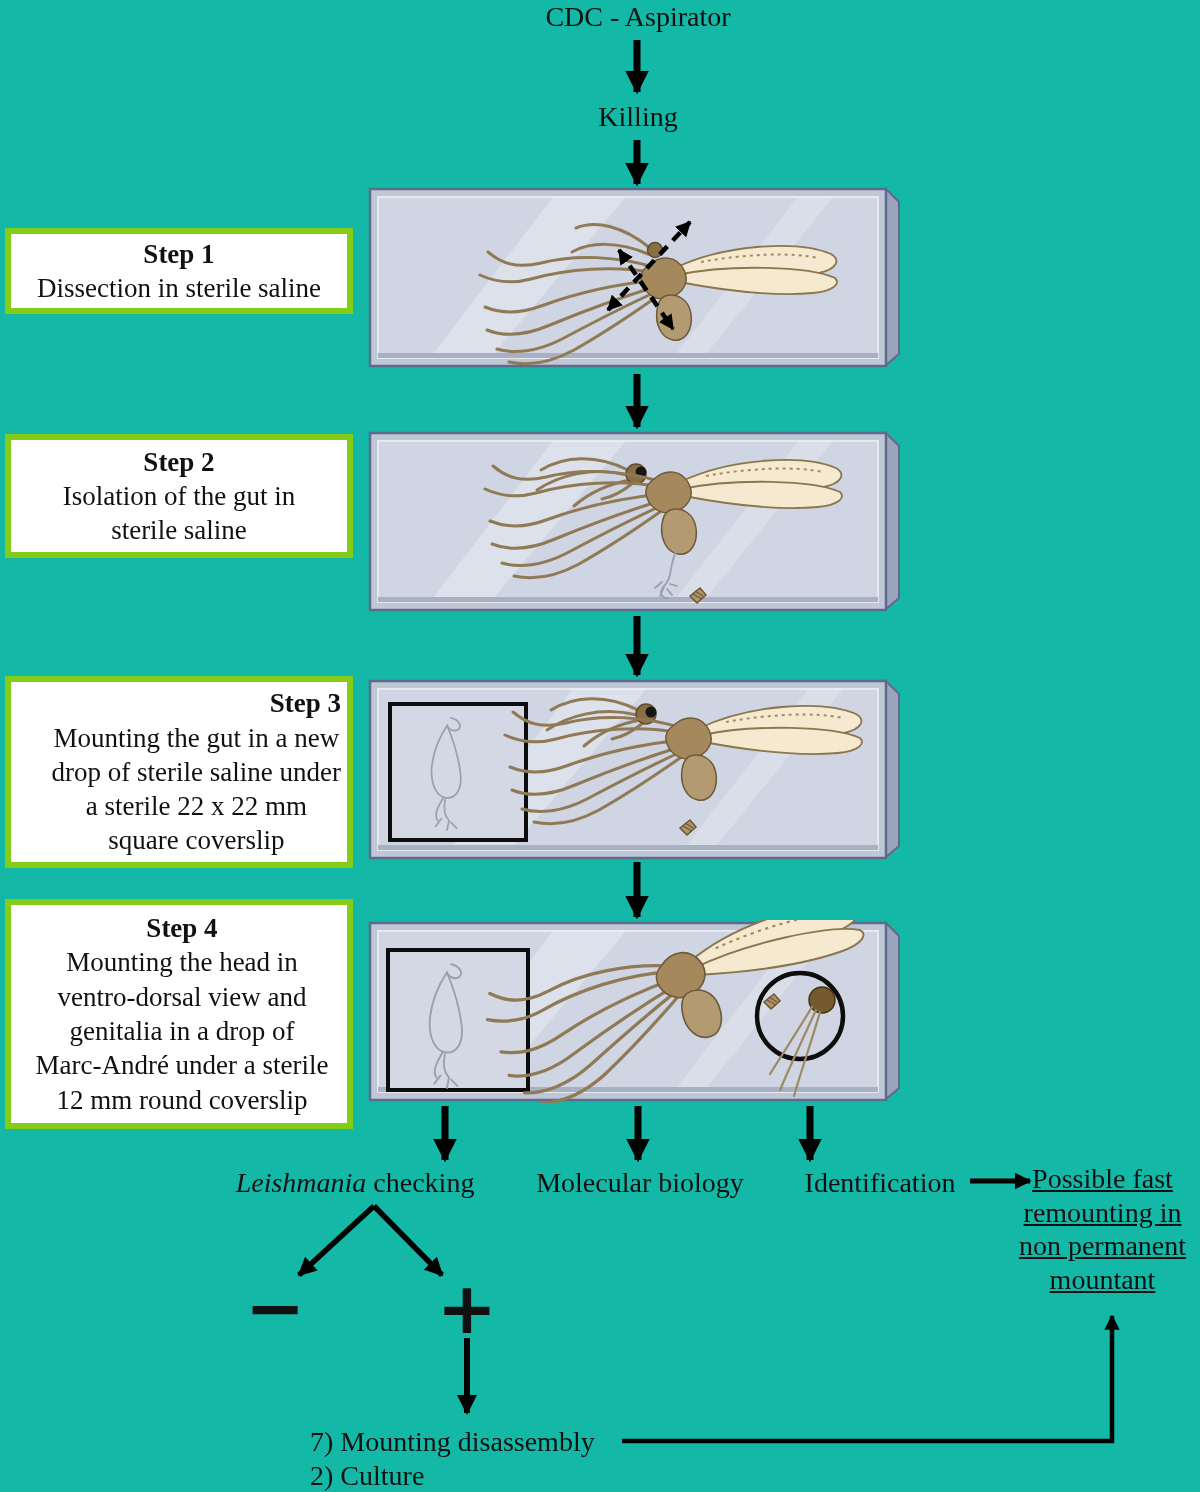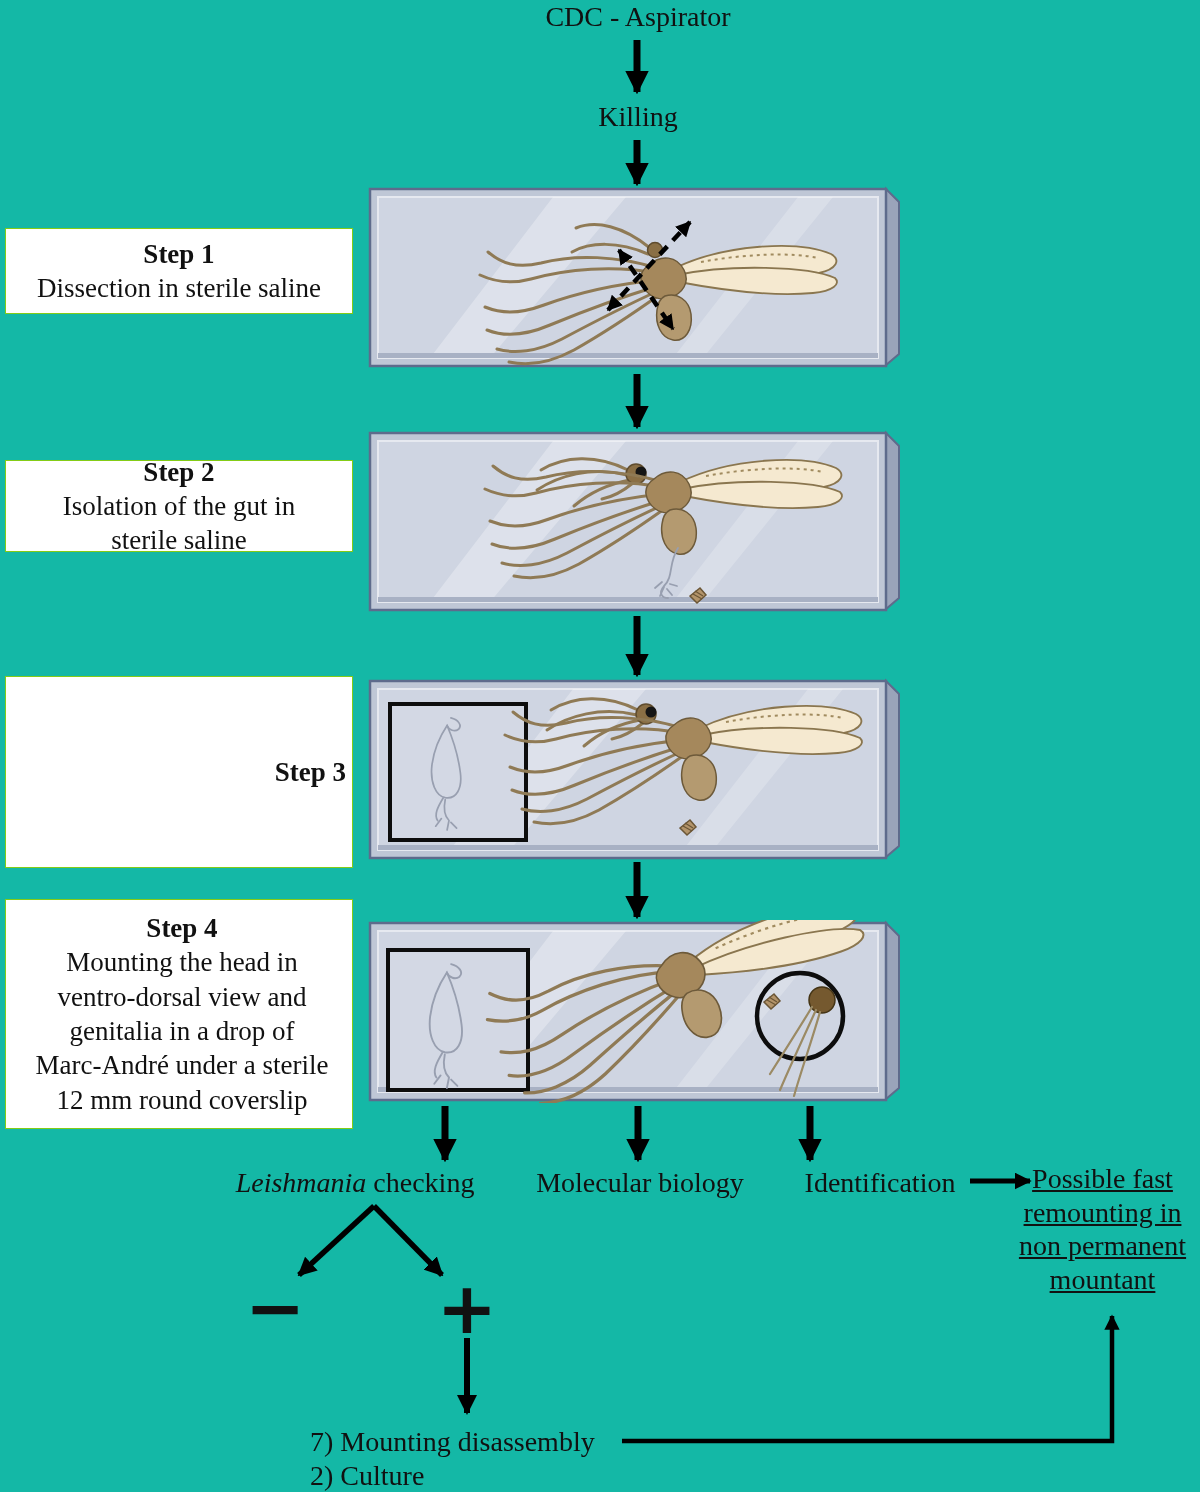--- a/index.html
+++ b/index.html
@@ -1,19 +1,19 @@
 <!DOCTYPE html>
 <html><head>
 <meta charset="utf-8">
 <style>
   html,body { margin:0; padding:0; background:#fff; }
   .canvas { position:relative; width:1200px; height:1492px; background:#14b8a6;
             font-family:"Liberation Serif", serif; color:#111; overflow:hidden; }
   .flow-label { position:absolute; text-align:center; font-size:28px; line-height:1.2; }
-  .step-box { position:absolute; left:5px; width:348px; border:1px solid #84cc16;
+  .step-box { position:absolute; left:5px; width:348px; border:6px solid #84cc16;
               box-sizing:border-box; display:flex; flex-direction:column; justify-content:center;
               text-align:center; font-size:27px; line-height:1.27; padding:2px 6px; background:#fff; }
   .step-title { font-weight:bold; }
   .prelines { white-space:pre-line; }
   .slide-svg { position:absolute; left:368px; width:533px; height:183px; }
   .overlay { position:absolute; left:0; top:0; width:1200px; height:1492px; pointer-events:none; }
   .sign { position:absolute; font-family:"DejaVu Sans", sans-serif; font-weight:bold;
           font-size:72px; line-height:72px; text-align:center; width:80px; }
   .note { position:absolute; font-size:28px; line-height:1.25; }
 
@@ -46,27 +46,31 @@
 
 <div class="canvas">
 
   <div class="flow-label" style="left:438px; top:0px; width:400px;">CDC - Aspirator</div>
   <div class="flow-label" style="left:438px; top:100px; width:400px;">Killing</div>
 
   <div class="step-box" style="top:228px; height:86px;">
     <div class="step-title">Step 1</div>
     <div class="prelines">Dissection in sterile saline</div>
   </div>
-  <div class="step-box" style="top:460px; height:92px;">
+  <div class="step-box" style="top:434px; height:124px;">
     <div class="step-title">Step 2</div>
     <div class="prelines">Isolation of the gut in
 sterile saline</div>
   </div>
   <div class="step-box" style="top:676px; height:192px;align-items:flex-end;">
     <div class="step-title">Step 3</div>
+    <div class="prelines">Mounting the gut in a new
+drop of sterile saline under
+a sterile 22 x 22 mm
+square coverslip</div>
   </div>
   <div class="step-box" style="top:899px; height:230px;padding-left:12px;">
     <div class="step-title">Step 4</div>
     <div class="prelines">Mounting the head in
 ventro-dorsal view and
 genitalia in a drop of
 Marc-André under a sterile
 12 mm round coverslip</div>
   </div>
 

